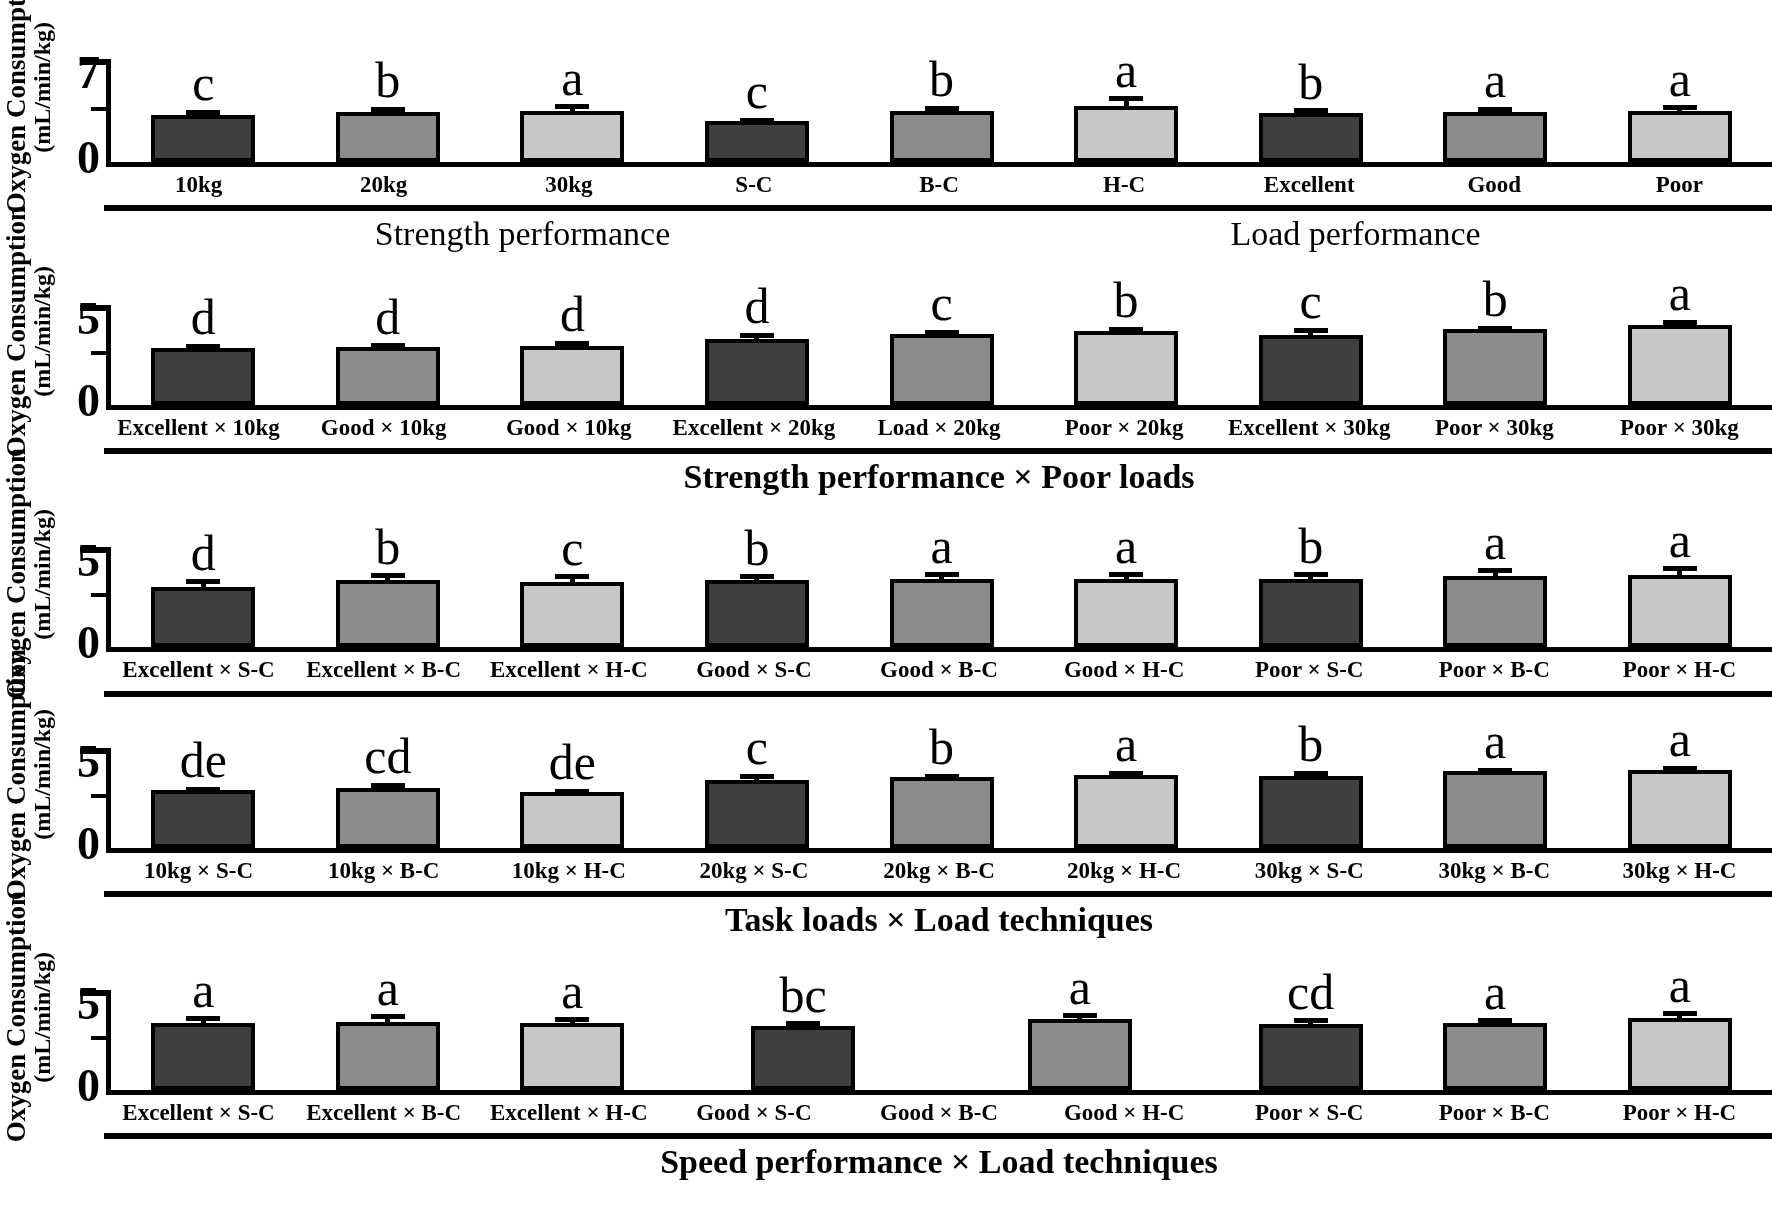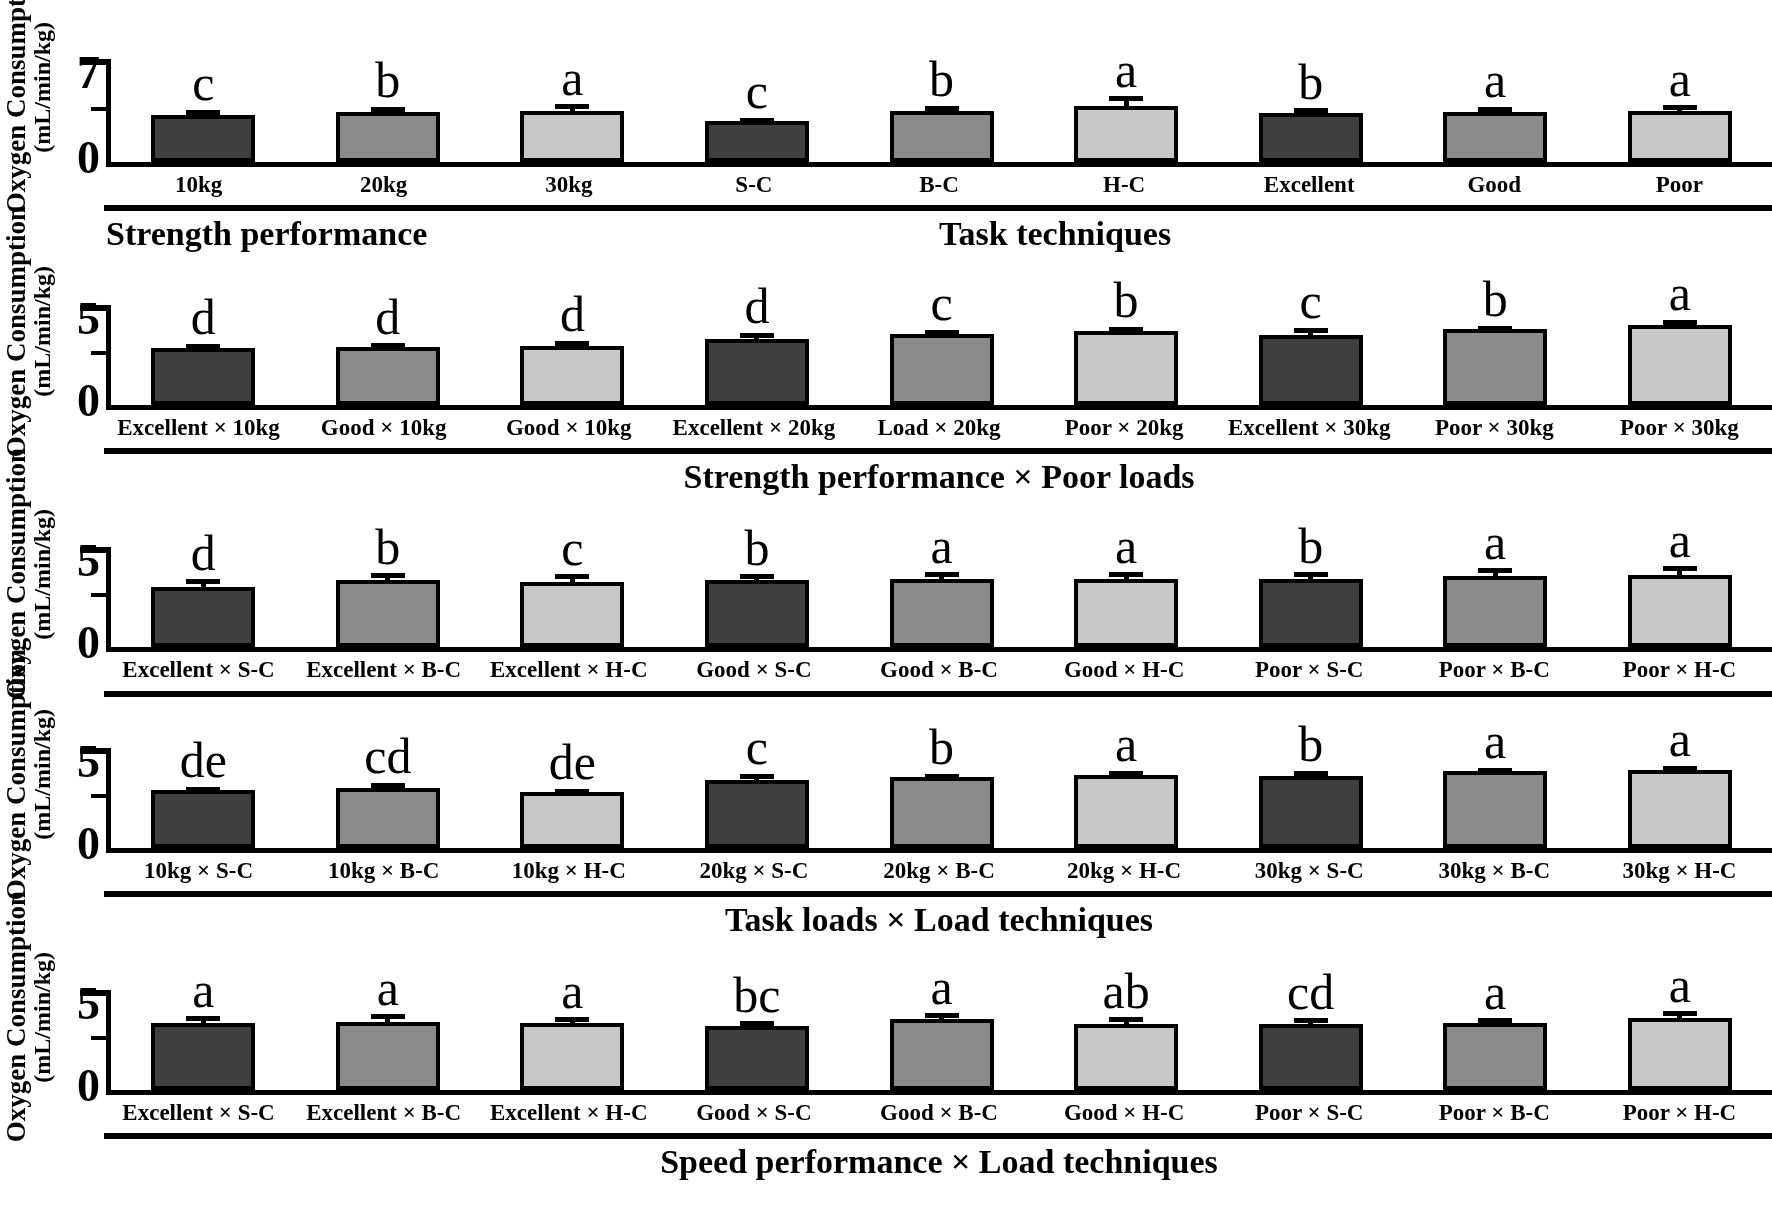--- a/index.html
+++ b/index.html
@@ -24,21 +24,21 @@
   .group{flex:1;display:flex;}
   .cell{flex:1;display:flex;flex-direction:column;align-items:center;justify-content:flex-end;overflow:visible;}
   .letter{font-size:50px;line-height:.85;margin-bottom:5px;}
   .errcap{width:34px;height:5px;background:#000;}
   .errstem{width:5px;background:#000;margin-bottom:-4px;position:relative;z-index:1;}
   .bar{width:104px;border:4px solid #000;box-sizing:border-box;}
   .xlabels{display:flex;margin-left:106px;padding-top:5px;}
   .xlabel{flex:1;text-align:center;font-weight:bold;font-size:23px;white-space:nowrap;line-height:1.15;}
   .underline{height:6px;background:#000;margin-left:104px;margin-top:7px;}
   .titles{display:flex;margin-left:106px;margin-top:3px;}
-  .gtitle{flex:1;font-weight:bold;font-size:34px;line-height:1.15;}
+  .gtitle{flex:1;text-align:center;font-weight:normal;font-size:34px;line-height:1.15;}
   .ptitle{text-align:center;font-weight:bold;font-size:34px;margin-left:106px;margin-top:3px;line-height:1.15;}
 </style>
 </head>
 <body>
 
 <div id="figure">
     <div class="panel">
       <div class="plotband" style="height: 159px;">
         <div class="ylab">
           <div class="vtext">Oxygen Consumption</div>
@@ -123,21 +123,21 @@
         <div class="xlabel">S-C</div>
         <div class="xlabel">B-C</div>
         <div class="xlabel">H-C</div>
         <div class="xlabel">Excellent</div>
         <div class="xlabel">Good</div>
         <div class="xlabel">Poor</div>
       </div>
       <div class="underline"></div>
       <div class="titles">
         <div class="gtitle">Strength performance</div>
-        <div class="gtitle">Task techniques</div>
+        <div class="gtitle">Load performance</div>
       </div>
     </div>
     <div class="panel">
       <div class="plotband" style="height: 156px;">
         <div class="ylab">
           <div class="vtext">Oxygen Consumption</div>
           <div class="vtext vunit">(mL/min/kg)</div>
         </div>
         <div class="ticks">
           <div class="ticklabel" style="bottom: 68px;">5</div>
@@ -449,26 +449,20 @@
                 <div class="errcap"></div>
                 <div class="errstem" style="height: 4px;"></div>
                 <div class="bar" style="height: 64px; background: rgb(63, 63, 63);"></div>
               </div>
               <div class="cell">
                 <div class="letter">a</div>
                 <div class="errcap"></div>
                 <div class="errstem" style="height: 5px;"></div>
                 <div class="bar" style="height: 71px; background: rgb(139, 139, 139);"></div>
               </div>
-              <div class="cell">
-                <div class="letter">ab</div>
-                <div class="errcap"></div>
-                <div class="errstem" style="height: 6px;"></div>
-                <div class="bar" style="height: 66px; background: rgb(200, 200, 200);"></div>
-              </div>
             </div>
             <div class="group">
               <div class="cell">
                 <div class="letter">cd</div>
                 <div class="errcap"></div>
                 <div class="errstem" style="height: 5px;"></div>
                 <div class="bar" style="height: 66px; background: rgb(63, 63, 63);"></div>
               </div>
               <div class="cell">
                 <div class="letter">a</div>

